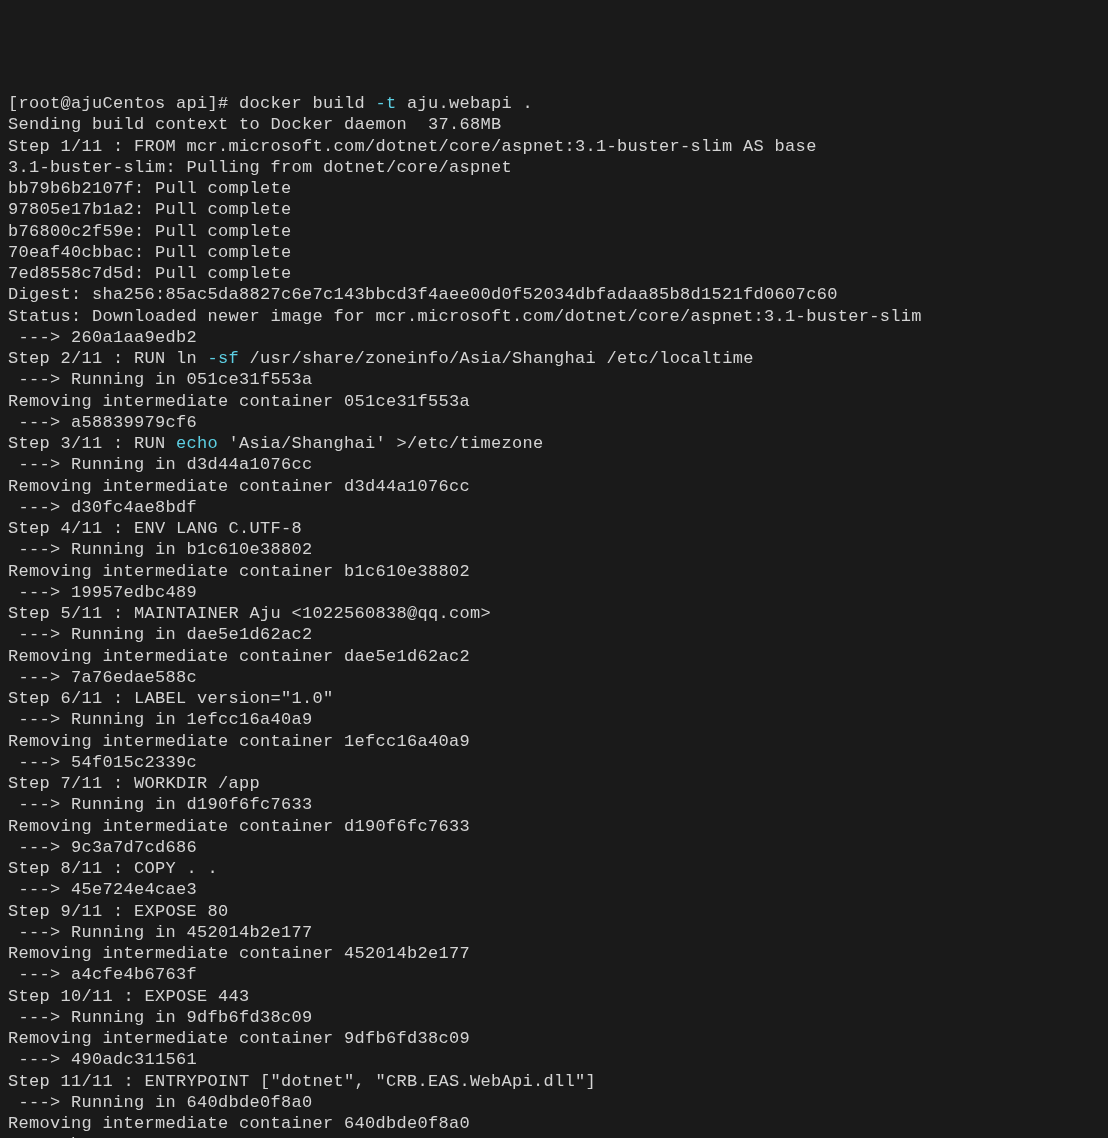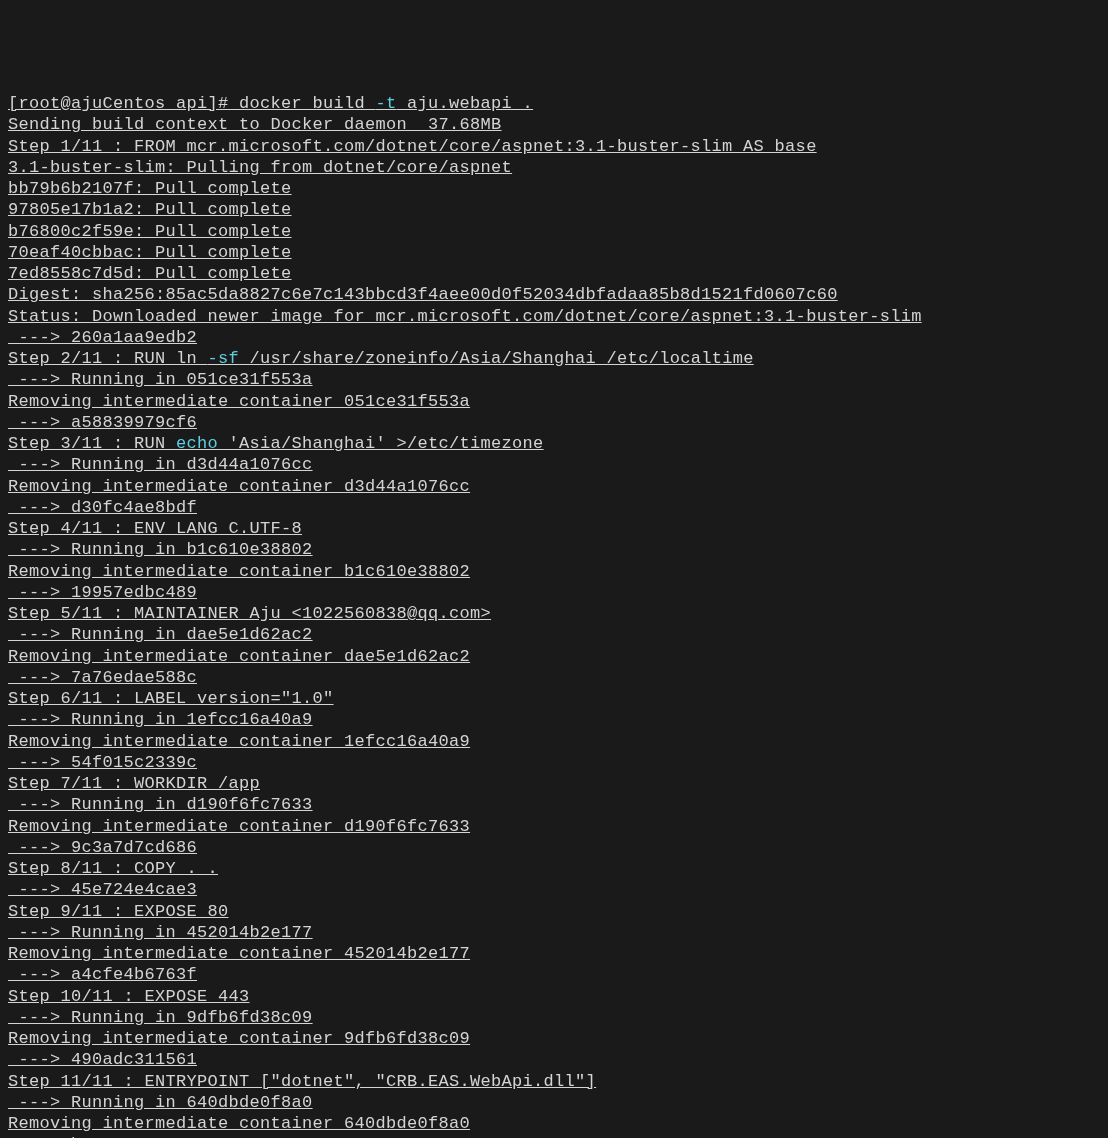--- a/index.html
+++ b/index.html
@@ -6,21 +6,21 @@
     body {
       background-color: #1a1a1a;
       color: #d4d4d4;
       font-family: 'Courier New', Consolas, monospace;
       font-size: 17px;
       line-height: 1.25;
       padding: 8px 8px;
       white-space: pre;
       letter-spacing: 0.3px;
     }
-    .line { display: block; text-decoration: underline; }
+    .line { display: block; }
     .cyan { color: #5dcfe3; }
     .seg { display: inline; }
   </style>
 </head>
 <body>
 
 
 
 <div id="terminal"><span class="line"><span class="seg">[root@ajuCentos api]# docker build </span><span class="seg cyan">-t</span><span class="seg"> aju.webapi .</span></span><span class="line"><span class="seg">Sending build context to Docker daemon  37.68MB</span></span><span class="line"><span class="seg">Step 1/11 : FROM mcr.microsoft.com/dotnet/core/aspnet:3.1-buster-slim AS base</span></span><span class="line"><span class="seg">3.1-buster-slim: Pulling from dotnet/core/aspnet</span></span><span class="line"><span class="seg">bb79b6b2107f: Pull complete</span></span><span class="line"><span class="seg">97805e17b1a2: Pull complete</span></span><span class="line"><span class="seg">b76800c2f59e: Pull complete</span></span><span class="line"><span class="seg">70eaf40cbbac: Pull complete</span></span><span class="line"><span class="seg">7ed8558c7d5d: Pull complete</span></span><span class="line"><span class="seg">Digest: sha256:85ac5da8827c6e7c143bbcd3f4aee00d0f52034dbfadaa85b8d1521fd0607c60</span></span><span class="line"><span class="seg">Status: Downloaded newer image for mcr.microsoft.com/dotnet/core/aspnet:3.1-buster-slim</span></span><span class="line"><span class="seg"> ---&gt; 260a1aa9edb2</span></span><span class="line"><span class="seg">Step 2/11 : RUN ln </span><span class="seg cyan">-sf</span><span class="seg"> /usr/share/zoneinfo/Asia/Shanghai /etc/localtime</span></span><span class="line"><span class="seg"> ---&gt; Running in 051ce31f553a</span></span><span class="line"><span class="seg">Removing intermediate container 051ce31f553a</span></span><span class="line"><span class="seg"> ---&gt; a58839979cf6</span></span><span class="line"><span class="seg">Step 3/11 : RUN </span><span class="seg cyan">echo</span><span class="seg"> 'Asia/Shanghai' &gt;/etc/timezone</span></span><span class="line"><span class="seg"> ---&gt; Running in d3d44a1076cc</span></span><span class="line"><span class="seg">Removing intermediate container d3d44a1076cc</span></span><span class="line"><span class="seg"> ---&gt; d30fc4ae8bdf</span></span><span class="line"><span class="seg">Step 4/11 : ENV LANG C.UTF-8</span></span><span class="line"><span class="seg"> ---&gt; Running in b1c610e38802</span></span><span class="line"><span class="seg">Removing intermediate container b1c610e38802</span></span><span class="line"><span class="seg"> ---&gt; 19957edbc489</span></span><span class="line"><span class="seg">Step 5/11 : MAINTAINER Aju &lt;1022560838@qq.com&gt;</span></span><span class="line"><span class="seg"> ---&gt; Running in dae5e1d62ac2</span></span><span class="line"><span class="seg">Removing intermediate container dae5e1d62ac2</span></span><span class="line"><span class="seg"> ---&gt; 7a76edae588c</span></span><span class="line"><span class="seg">Step 6/11 : LABEL version="1.0"</span></span><span class="line"><span class="seg"> ---&gt; Running in 1efcc16a40a9</span></span><span class="line"><span class="seg">Removing intermediate container 1efcc16a40a9</span></span><span class="line"><span class="seg"> ---&gt; 54f015c2339c</span></span><span class="line"><span class="seg">Step 7/11 : WORKDIR /app</span></span><span class="line"><span class="seg"> ---&gt; Running in d190f6fc7633</span></span><span class="line"><span class="seg">Removing intermediate container d190f6fc7633</span></span><span class="line"><span class="seg"> ---&gt; 9c3a7d7cd686</span></span><span class="line"><span class="seg">Step 8/11 : COPY . .</span></span><span class="line"><span class="seg"> ---&gt; 45e724e4cae3</span></span><span class="line"><span class="seg">Step 9/11 : EXPOSE 80</span></span><span class="line"><span class="seg"> ---&gt; Running in 452014b2e177</span></span><span class="line"><span class="seg">Removing intermediate container 452014b2e177</span></span><span class="line"><span class="seg"> ---&gt; a4cfe4b6763f</span></span><span class="line"><span class="seg">Step 10/11 : EXPOSE 443</span></span><span class="line"><span class="seg"> ---&gt; Running in 9dfb6fd38c09</span></span><span class="line"><span class="seg">Removing intermediate container 9dfb6fd38c09</span></span><span class="line"><span class="seg"> ---&gt; 490adc311561</span></span><span class="line"><span class="seg">Step 11/11 : ENTRYPOINT ["dotnet", "CRB.EAS.WebApi.dll"]</span></span><span class="line"><span class="seg"> ---&gt; Running in 640dbde0f8a0</span></span><span class="line"><span class="seg">Removing intermediate container 640dbde0f8a0</span></span><span class="line"><span class="seg"> ---&gt; b895334ce719</span></span></div>
 

